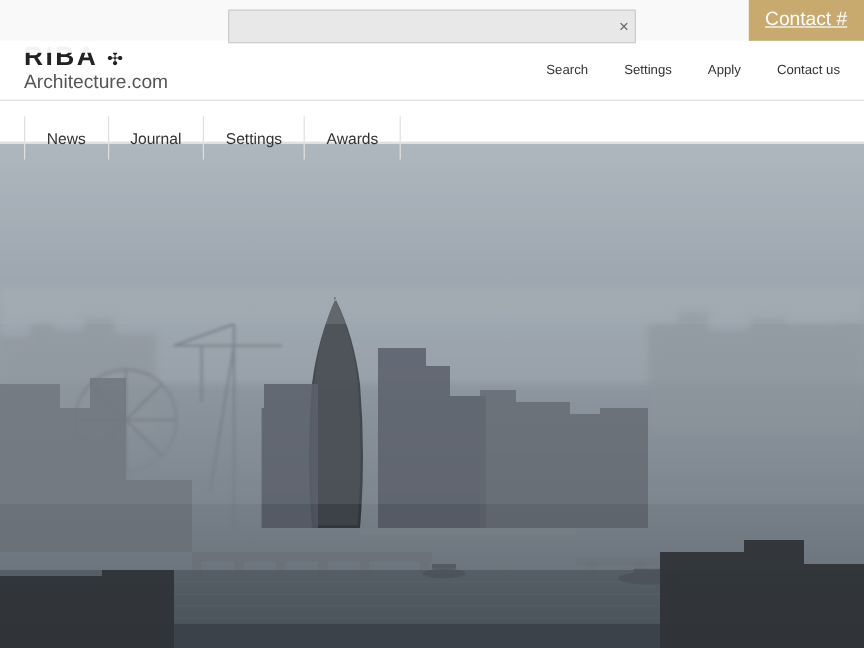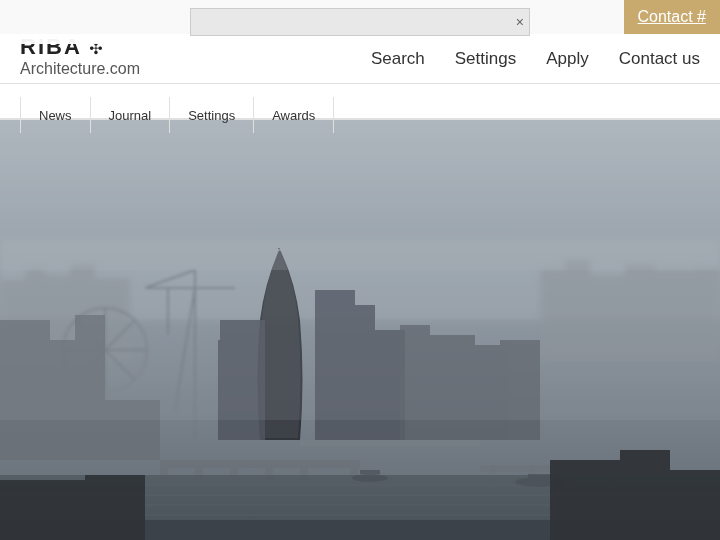--- a/index.html
+++ b/index.html
@@ -90,21 +90,21 @@
       align-items: flex-start;
     }
 
     .header-nav {
       display: flex;
       align-items: center;
       gap: 30px;
     }
 
     .header-nav-item {
-      font-size: 17px;
+      font-size: 11px;
       color: #333;
       cursor: pointer;
       text-decoration: none;
     }
 
     
     .main-nav {
       position: absolute;
       top: 84px;
       left: 0;

